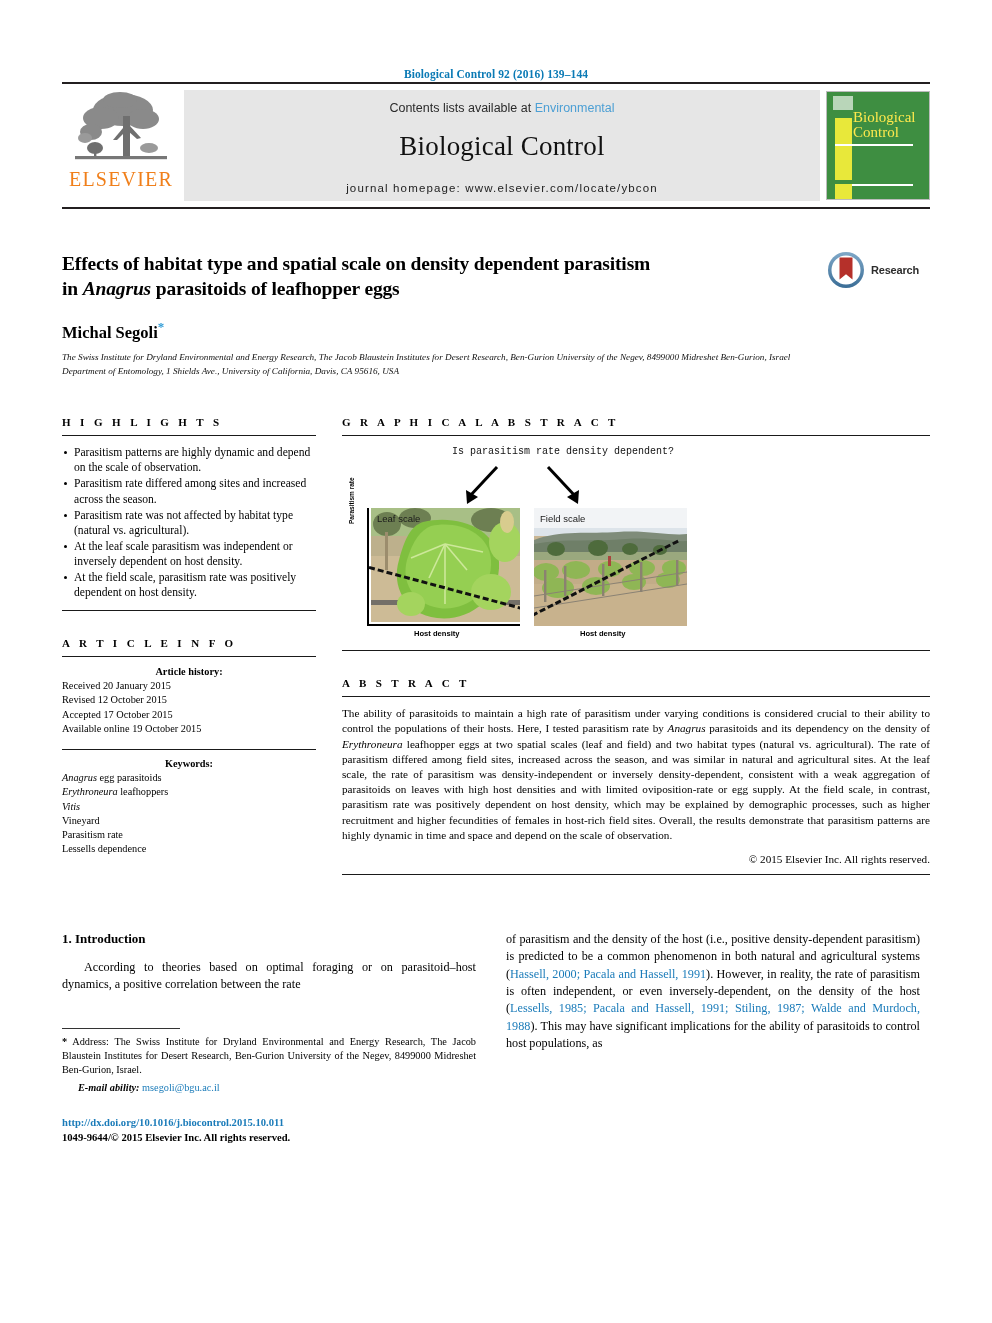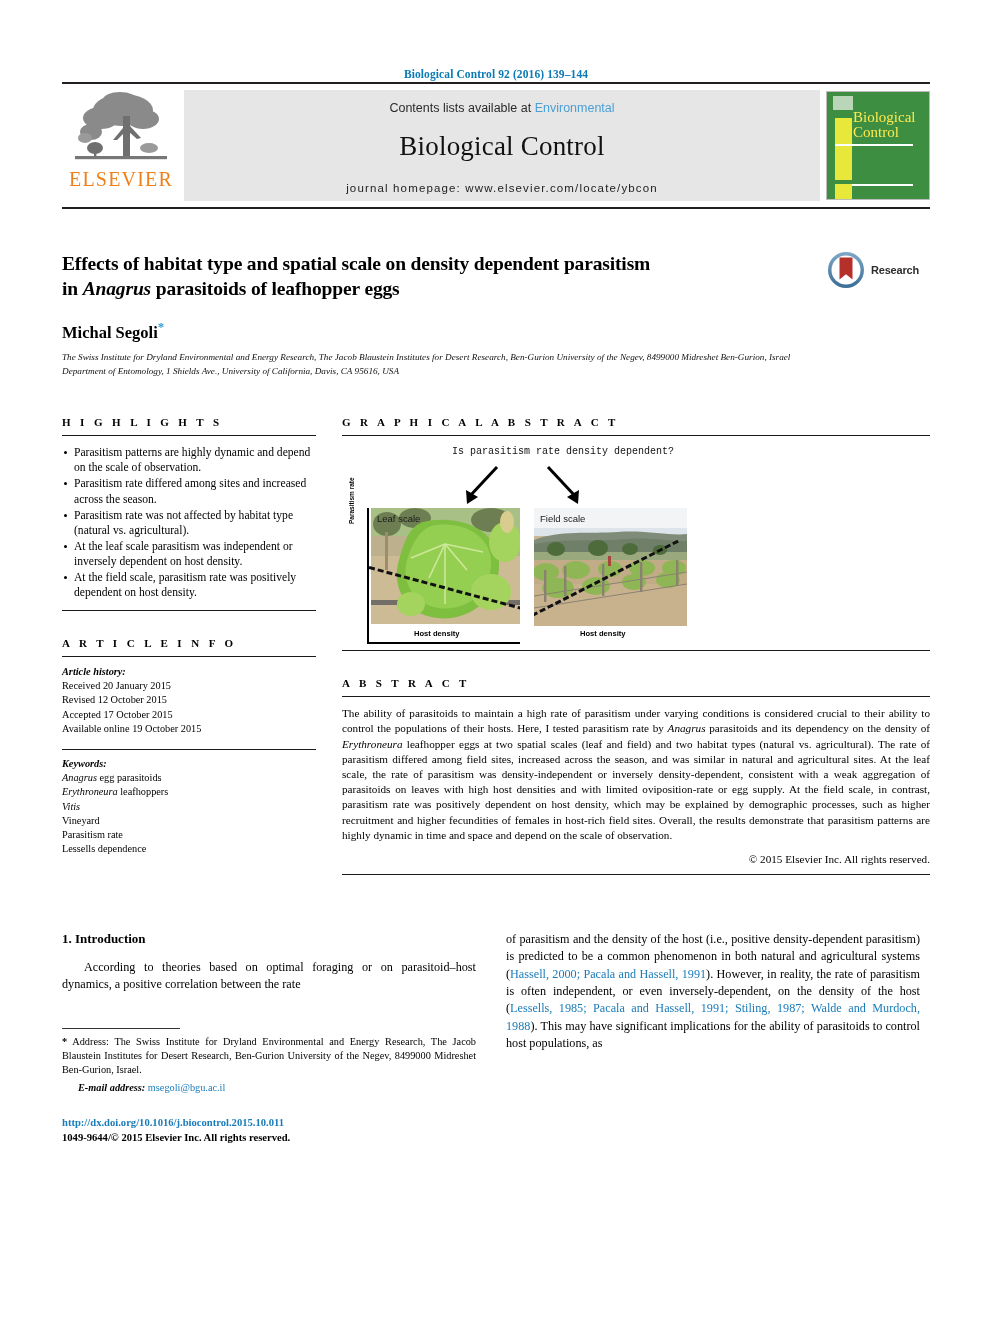--- a/index.html
+++ b/index.html
@@ -151,37 +151,37 @@
   ul.highlights li::before {
     content:"";
     position:absolute; left:2px; top:6px;
     width:3px; height:3px; border-radius:50%; background:#000;
   }
   .hl-bottom-rule { margin-top: 10px; border-top: 1.6px solid #1a1a1a; }
 
   
   .artinfo-head { margin-top: 26px; }
   .ai-body { margin-top: 8px; font-size: 10.3px; line-height: 1.38; }
-  .ai-label { font-style: italic; font-weight: 700; }
+  .ai-label { font-weight: 700; text-align: center; }
   .ai-rule { margin-top: 13px; border-top: 1.4px solid #1a1a1a; }
   .kw-body { margin-top: 7px; font-size: 10.3px; line-height: 1.38; }
   .kw-body .ital { font-style: italic; }
 
   
   .ga-head { }
   .ga-box { margin-top: 10px; height: 196px; position: relative; }
   .ga-question {
     text-align:left;
     font-family:Liberation Mono, monospace;
     font-size: 10px;
     color:#111;
     position:absolute; left:110px; top:0px;
   }
   .arrow { position:absolute; }
-  .panel { position:absolute; top:62px; width:153px; height:136px; overflow:hidden; }
+  .panel { position:absolute; top:62px; width:153px; height:118px; overflow:hidden; }
   .panel.left { left: 25px; border-left:2px solid #000; border-bottom:2px solid #000; }
   .panel.right { left: 192px; }
   .panel-img { position:absolute; left:2px; top:0; right:0; bottom:2px; overflow:hidden; }
   .panel.right .panel-img { left:0; bottom:0; }
   .panel-label {
     position:absolute; left:8px; top:5px;
     font-family:"Liberation Sans", sans-serif;
     font-size:9.5px; color:#1a1a1a; z-index:4;
   }
   .panel.right .panel-label { left:6px; }
@@ -472,21 +472,21 @@
   <div class="bodycols">
     <div class="bcol">
       <h2 class="secnum">1. Introduction</h2>
       <p class="body indent">According to theories based on optimal foraging or on parasitoid–host dynamics, a positive correlation between the rate</p>
 
       <div class="footnote-rule"></div>
       <div class="footnote">
         <span class="star">*</span><span> Address: The Swiss Institute for Dryland Environmental and Energy Research, The Jacob Blaustein Institutes for Desert Research, Ben-Gurion University of the Negev, 8499000 Midreshet Ben-Gurion, Israel.</span>
       </div>
       <div class="email-line">
-        <span class="ital">E-mail address:</span>
+        <span class="ital">E-mail ability:</span>
         <span class="email-link">msegoli@bgu.ac.il</span>
       </div>
       <div class="doi-block">
         <div class="doi-link">http://dx.doi.org/10.1016/j.biocontrol.2015.10.011</div>
         <div class="issn">1049-9644/© 2015 Elsevier Inc. All rights reserved.</div>
       </div>
     </div>
 
     <div class="bcol">
       <p class="body"><span>of parasitism and the density of the host (i.e., positive density-dependent parasitism) is predicted to be a common phenomenon in both natural and agricultural systems (</span><span class="ref">Hassell, 2000; Pacala and Hassell, 1991</span><span>). However, in reality, the rate of parasitism is often independent, or even inversely-dependent, on the density of the host (</span><span class="ref">Lessells, 1985; Pacala and Hassell, 1991; Stiling, 1987; Walde and Murdoch, 1988</span><span>). This may have significant implications for the ability of parasitoids to control host populations, as</span></p>

